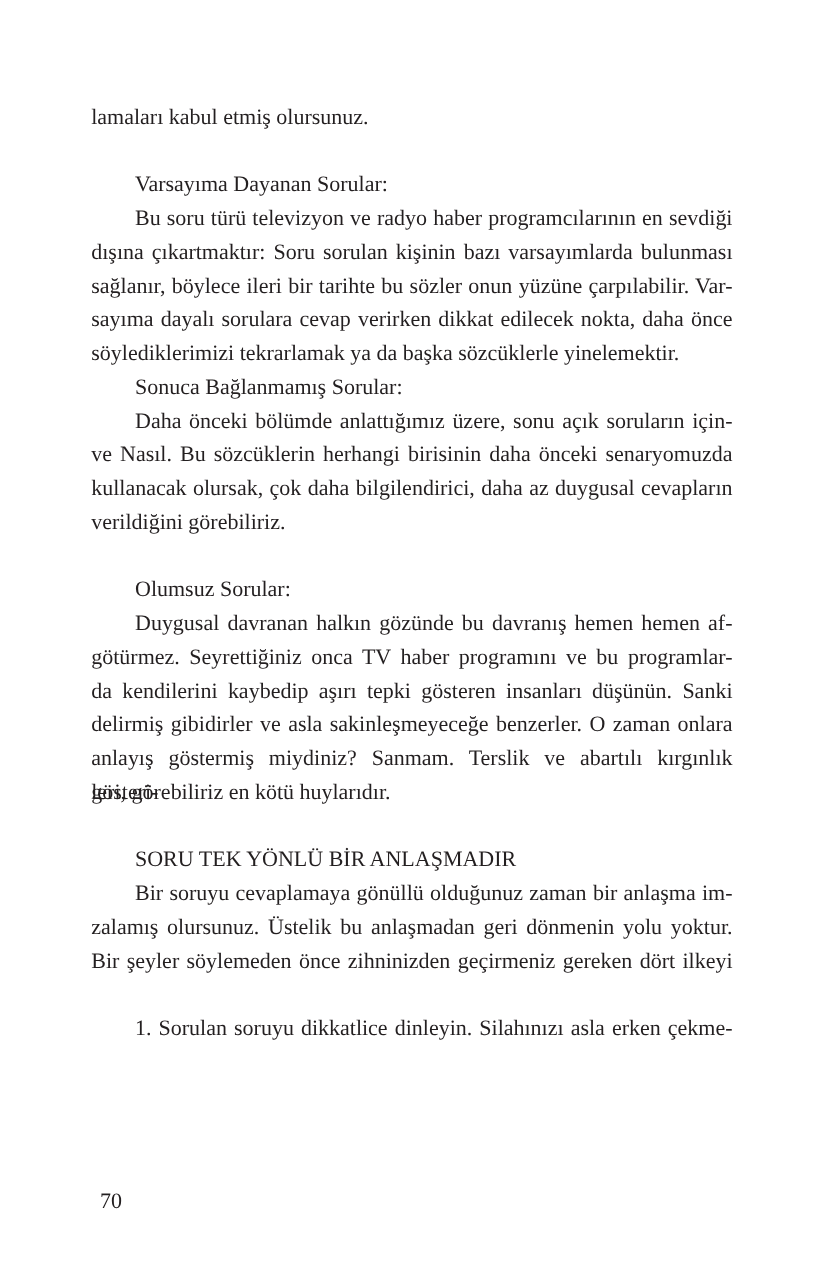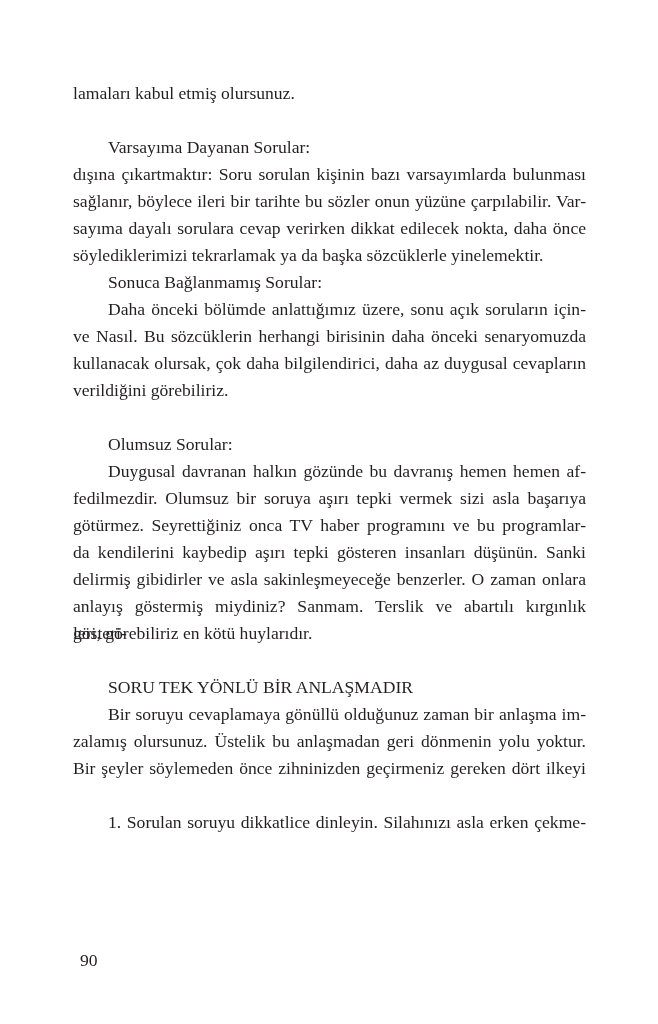--- a/index.html
+++ b/index.html
@@ -49,44 +49,44 @@
     }
   </style>
 </head>
 <body>
 
 <div class="page">
   <span class="line">lamaları kabul etmiş olursunuz.</span>
   <span class="blank"></span>
 
   <span class="line indent">Varsayıma Dayanan Sorular:</span>
+  <span class="line justify indent">Bu soru türü televizyon ve radyo haber programcılarının en sevdiği</span>
   <span class="line justify">dışına çıkartmaktır: Soru sorulan kişinin bazı varsayımlarda bulunması</span>
   <span class="line justify">sağlanır, böylece ileri bir tarihte bu sözler onun yüzüne çarpılabilir. Var-</span>
   <span class="line justify">sayıma dayalı sorulara cevap verirken dikkat edilecek nokta, daha önce</span>
   <span class="line">söylediklerimizi tekrarlamak ya da başka sözcüklerle yinelemektir.</span>
 
   <span class="line indent">Sonuca Bağlanmamış Sorular:</span>
   <span class="line justify indent">Daha önceki bölümde anlattığımız üzere, sonu açık soruların için-</span>
   <span class="line justify">ve Nasıl. Bu sözcüklerin herhangi birisinin daha önceki senaryomuzda</span>
   <span class="line justify">kullanacak olursak, çok daha bilgilendirici, daha az duygusal cevapların</span>
   <span class="line">verildiğini görebiliriz.</span>
   <span class="blank"></span>
 
   <span class="line indent">Olumsuz Sorular:</span>
   <span class="line justify indent">Duygusal davranan halkın gözünde bu davranış hemen hemen af-</span>
-  <span class="line justify">fedilmezdir. Olumsuz bir soruya aşırı tepki vermek sizi asla başarıya</span>
   <span class="line justify">götürmez. Seyrettiğiniz onca TV haber programını ve bu programlar-</span>
   <span class="line justify">da kendilerini kaybedip aşırı tepki gösteren insanları düşünün. Sanki</span>
   <span class="line justify">delirmiş gibidirler ve asla sakinleşmeyeceğe benzerler. O zaman onlara</span>
   <span class="line justify">anlayış göstermiş miydiniz? Sanmam. Terslik ve abartılı kırgınlık gösteri-</span>
   <span class="line">leri, görebiliriz en kötü huylarıdır.</span>
   <span class="blank"></span>
 
   <span class="line indent">SORU TEK YÖNLÜ BİR ANLAŞMADIR</span>
   <span class="line justify indent">Bir soruyu cevaplamaya gönüllü olduğunuz zaman bir anlaşma im-</span>
   <span class="line justify">zalamış olursunuz. Üstelik bu anlaşmadan geri dönmenin yolu yoktur.</span>
   <span class="line justify">Bir şeyler söylemeden önce zihninizden geçirmeniz gereken dört ilkeyi</span>
   <span class="blank"></span>
 
   <span class="line justify indent">1. Sorulan soruyu dikkatlice dinleyin. Silahınızı asla erken çekme-</span>
 </div>
 
-<div class="page-number">90</div>
+<div class="page-number">70</div>
 
 </body></html>

